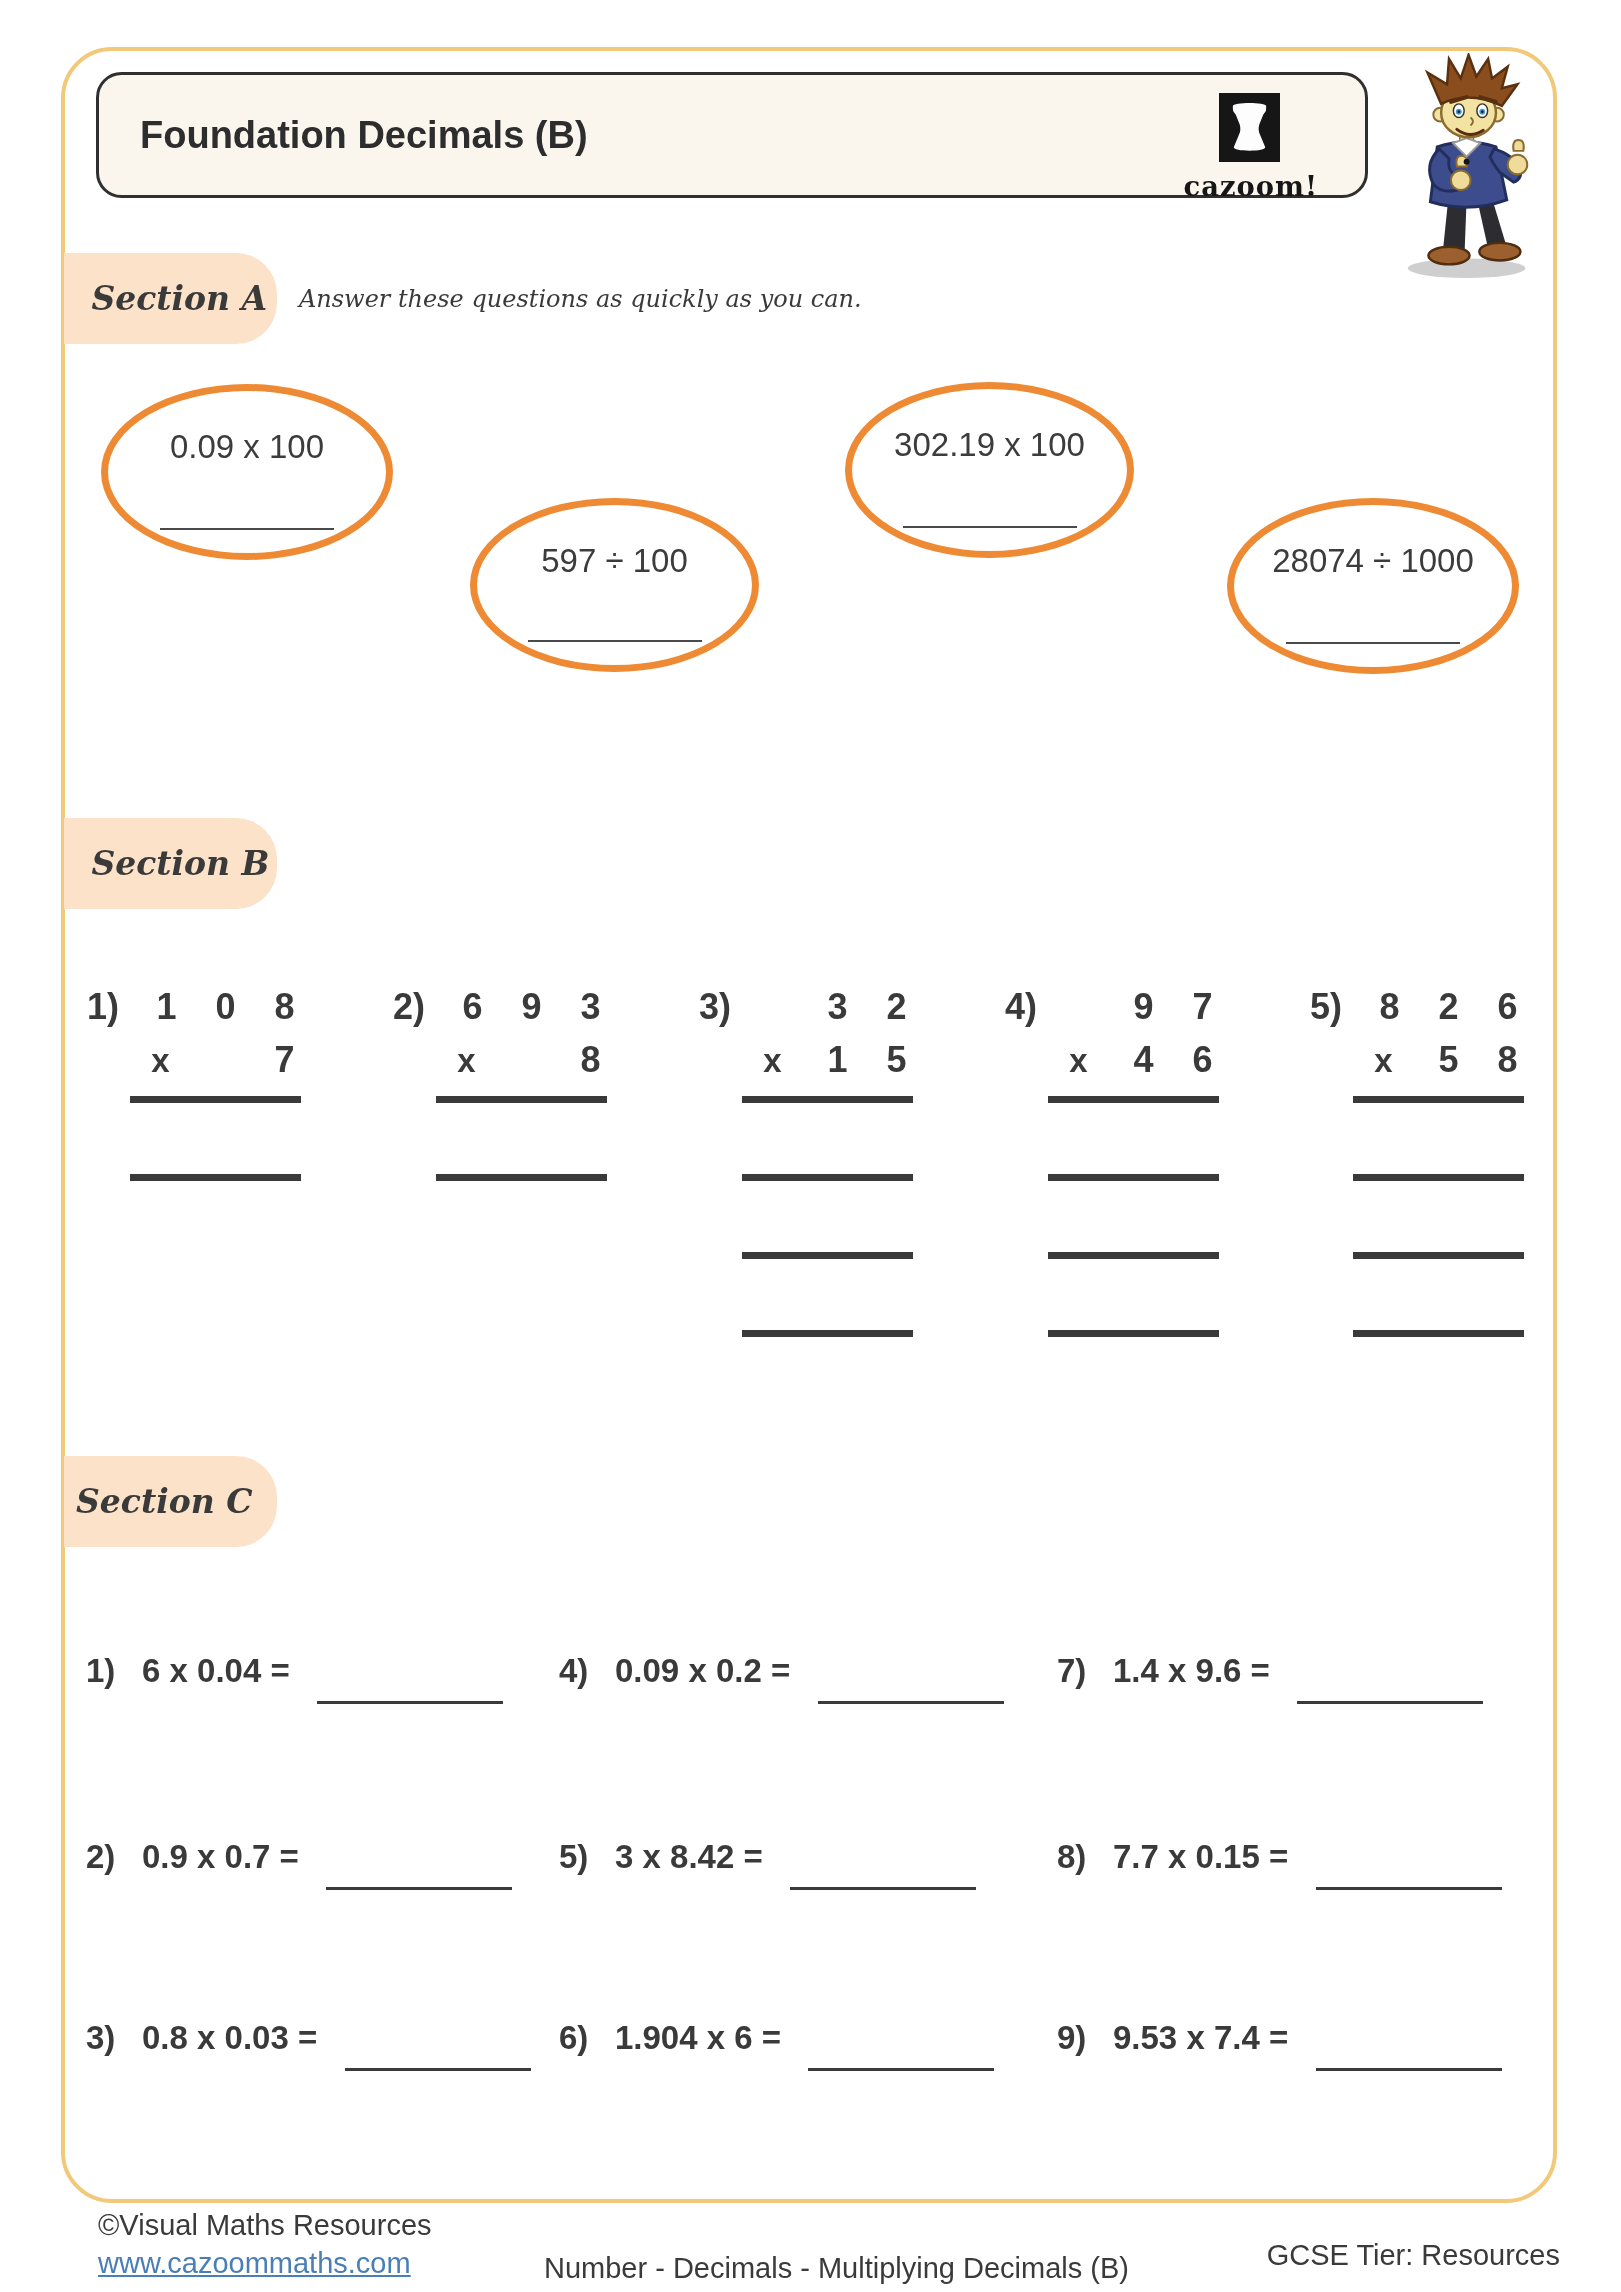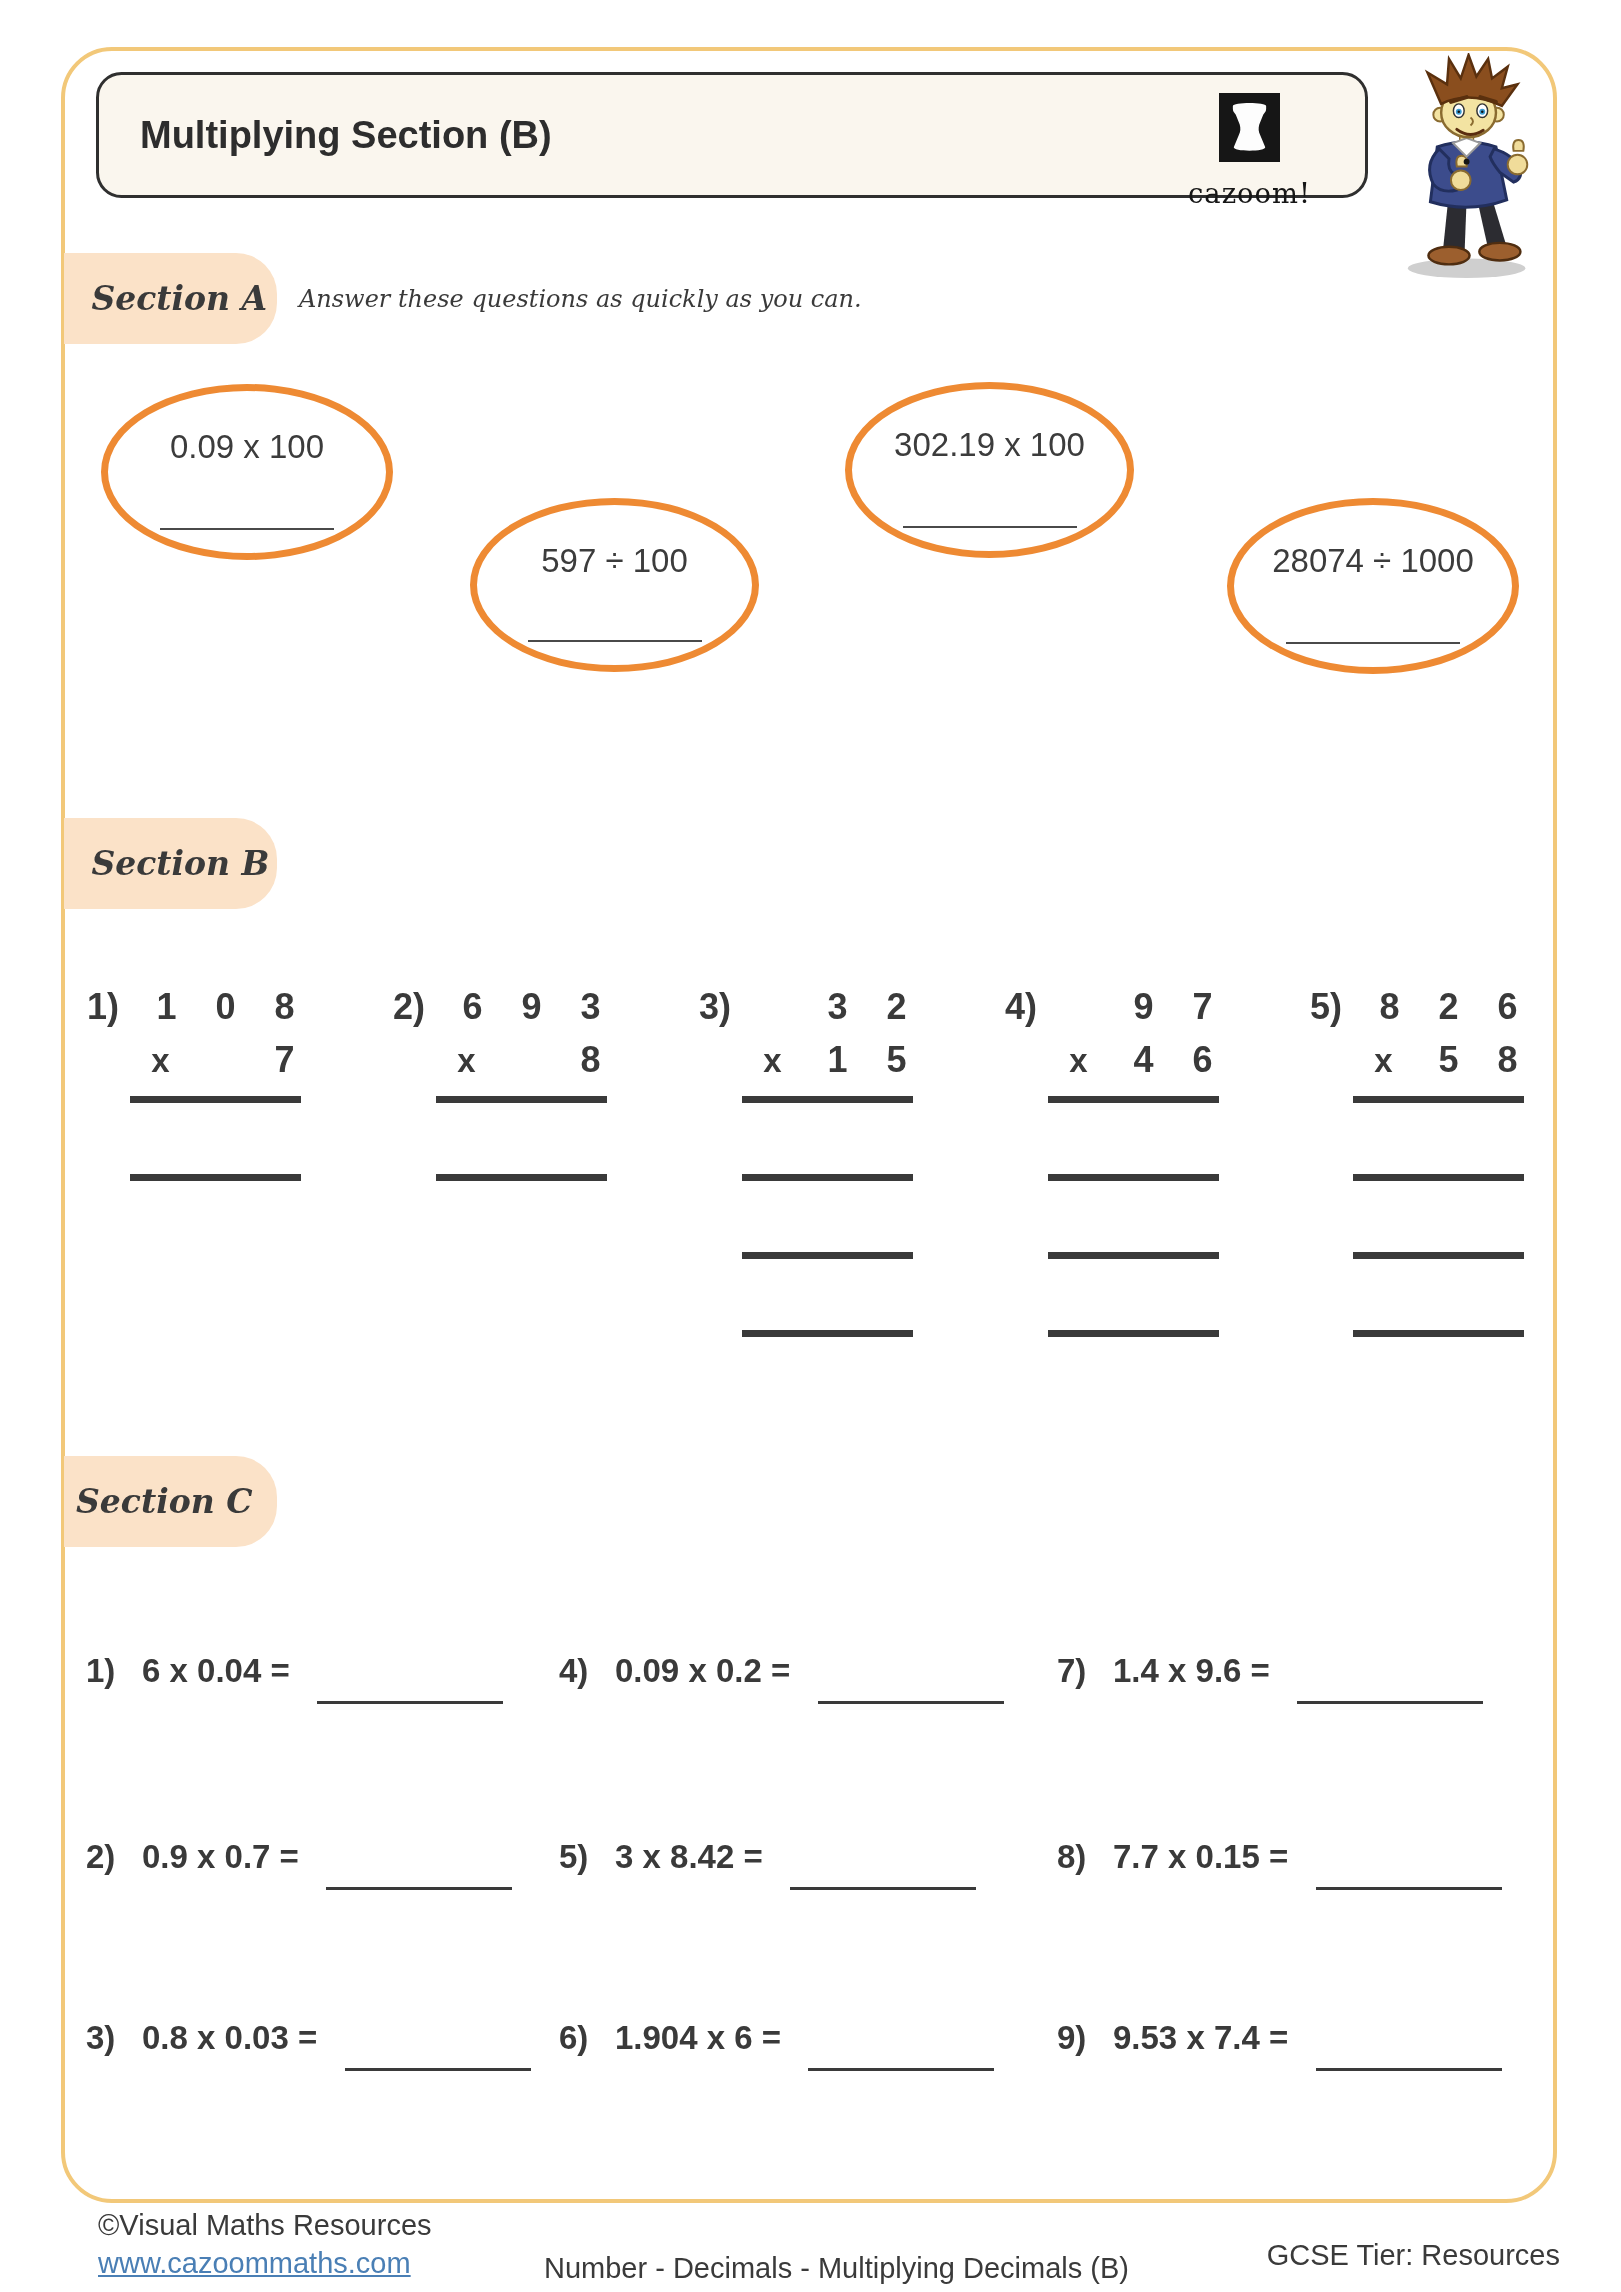--- a/index.html
+++ b/index.html
@@ -9,22 +9,22 @@
   .border-frame { position:absolute; left:61px; top:47px; width:1496px; height:2156px;
                   border:4.9px solid var(--gold,#f2c879); border-radius:51px; box-sizing:border-box; background:#fff; }
 
   .header-box { position:absolute; left:96px; top:72px; width:1272px; height:126px;
                 background:#faf6ee; border:3.9px solid #2f2f2f; border-radius:25.5px; box-sizing:border-box; }
   .title { position:absolute; left:41px; top:50%; transform:translateY(-50%);
            font-size:38px; font-weight:bold; color:#2d2d2d; white-space:nowrap; }
   .logo { position:absolute; right:47px; top:17.6px; width:137px; text-align:center; }
   .logo-square { width:61px; height:69px; background:#161616; margin:0 auto;
                  display:flex; align-items:center; justify-content:center; }
-  .logo-text { font-family:"DejaVu Serif", serif; font-weight:normal; font-size:27.4px;
-               color:#161616; margin-top:16px; letter-spacing:1px; }
+  .logo-text { font-family:"DejaVu Serif", serif; font-weight:bold; font-size:27.4px;
+               color:#161616; margin-top:8px; letter-spacing:1px;text-align:right; }
 
   .mascot { position:absolute; left:1390px; top:53px; width:163px; height:229px; }
 
   .section-label { position:absolute; left:64px; width:213px; height:91px;
                    background:var(--peach,#fbe2c8); border-radius:0 41px 41px 0;
                    display:flex; align-items:center; padding-left:27.4px; box-sizing:border-box;
                    font-family:"DejaVu Serif", serif; font-style:italic; font-weight:bold;
                    font-size:33px; color:#3a3a3a; }
   .label-a { top:253px; } .label-b { top:818px; } .label-c { top:1456px;padding-left:12px; }
 
@@ -62,21 +62,21 @@
   .f-right  { position:absolute; right:61px; top:2239px; font-size:29px; color:#3a3a3a; }
 </style>
 </head>
 <body>
 
 <div class="page">
 
   <div class="border-frame"></div>
 
   <div class="header-box">
-    <div class="title">Multiplying Section (B)</div>
+    <div class="title">Foundation Decimals (B)</div>
     <div class="logo">
       <div class="logo-square">
         <svg width="45" height="55" viewBox="0 0 46 56" aria-hidden="true">
           <path d="M6 6 C6 2 40 2 40 6 L40 9 C40 12 38 13 37 15 L33 25 C32 29 32 32 34 36 L39 48 C41 53 5 53 7 48 L12 36 C14 32 14 29 13 25 L9 15 C8 13 6 12 6 9 Z" fill="#fdfdfd"></path>
         </svg>
       </div>
       <div class="logo-text">cazoom!</div>
     </div>
   </div>
 

